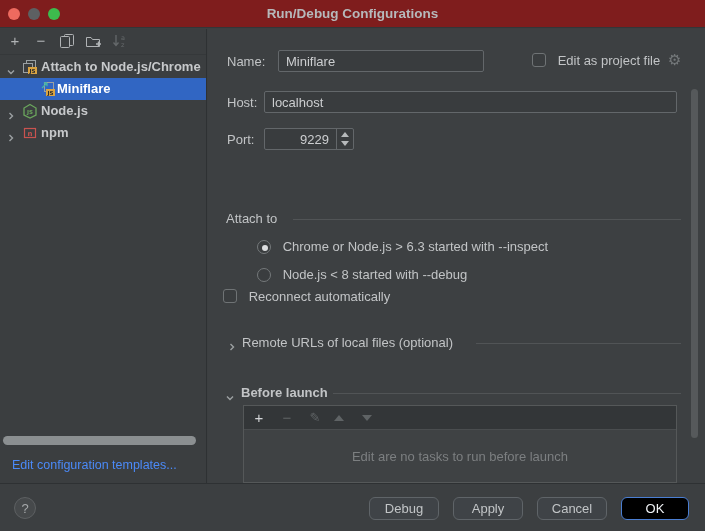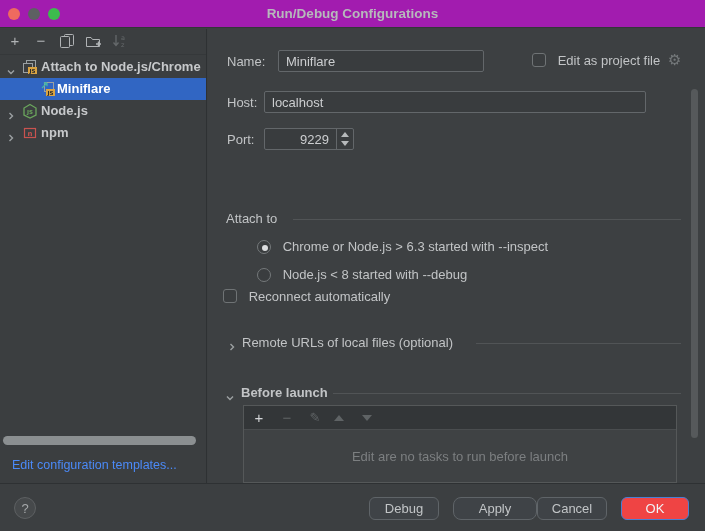--- a/index.html
+++ b/index.html
@@ -7,21 +7,21 @@
   body {
     font-family:"Liberation Sans", sans-serif;
     background:#3c3f41; color:#bdc0c2; font-size:13px;
     overflow:hidden; position:relative;
   }
   .window { position:absolute; inset:0; }
 
   
   .titlebar {
     position:absolute; left:0; top:0; width:705px; height:28px;
-    background:#a21caf; border-bottom:1px solid #333638;
+    background:#7f1d1d; border-bottom:1px solid #333638;
   }
   .traffic { position:absolute; top:8px; width:12px; height:12px; border-radius:50%; }
   .t-red   { left:8px;  background:#ee6a5f; }
   .t-gray  { left:28px; background:#5d6062; }
   .t-green { left:48px; background:#3dbb4d; }
   .win-title {
     position:absolute; left:0; right:0; top:0; height:28px; line-height:28px;
     text-align:center; font-weight:bold; color:#b6b9bb; font-size:13.5px;
   }
 
@@ -73,21 +73,21 @@
   .store-box  { position:absolute; left:324px; top:3px; }
   .gear { position:absolute; left:460px; top:1px; color:#75797b; font-size:15px;
     font-family:"DejaVu Sans",sans-serif; cursor:default; }
 
   .checkbox { display:inline-block; width:14px; height:14px; border:1px solid #6f7375;
     border-radius:3px; background:#3a3d3f; vertical-align:-2px; cursor:pointer; }
   .cb-label { margin-left:8px; color:#c2c4c6; }
 
   .host-row  { left:0; top:62px; width:100%; height:24px; }
   .host-label{ position:absolute; left:19px; top:4px; }
-  .host-input{ position:absolute; left:56px; top:0; width:382px; }
+  .host-input{ position:absolute; left:56px; top:0; width:413px; }
 
   .port-row  { left:0; top:99px; width:100%; height:24px; }
   .port-label{ position:absolute; left:19px; top:4px; }
   .port-wrap { position:absolute; left:56px; top:0; width:90px; height:22px;
     background:#393c3e; border:1px solid #63676a; border-radius:2px; }
   .port-input{ position:absolute; left:0; top:0; width:70px; height:20px;
     background:transparent; border:none; color:#ccced0; font-size:13px;
     font-family:"Liberation Sans",sans-serif; text-align:right; padding-right:6px; outline:none; }
   .spinner { position:absolute; right:0; top:0; width:17px; height:20px;
     border-left:1px solid #63676a; cursor:pointer; }
@@ -146,23 +146,23 @@
   
   .footer { position:absolute; left:0; top:483px; width:705px; height:48px;
     background:#3c3f41; border-top:1px solid #2e3133; }
   .help-btn { position:absolute; left:14px; top:497px; width:22px; height:22px;
     border:1px solid #5d6062; border-radius:50%; background:#46494b;
     color:#a6a9ab; text-align:center; line-height:21px; font-size:13px; cursor:pointer; }
   .btn { position:absolute; top:497px; height:23px; border-radius:6px;
     background:#3f4347; border:1px solid #5f6468; color:#c2c5c7;
     font-family:"Liberation Sans",sans-serif; font-size:13px; cursor:pointer; }
   .btn-debug  { left:369px; width:70px; }
-  .btn-apply  { left:453px; width:84px;border-radius:8px; }
+  .btn-apply  { left:453px; width:70px; }
   .btn-cancel { left:537px; width:70px; }
-  .btn-ok { left:621px; width:68px; background:#ef4444; border:1px solid #4a7ed2; color:#f0f3f6; }
+  .btn-ok { left:621px; width:68px; background:#000000; border:1px solid #4a7ed2; color:#f0f3f6; }
 </style>
 </head>
 <body>
 
 <div class="window">
 
   <div class="titlebar">
     <span class="traffic t-red"></span>
     <span class="traffic t-gray"></span>
     <span class="traffic t-green"></span>

